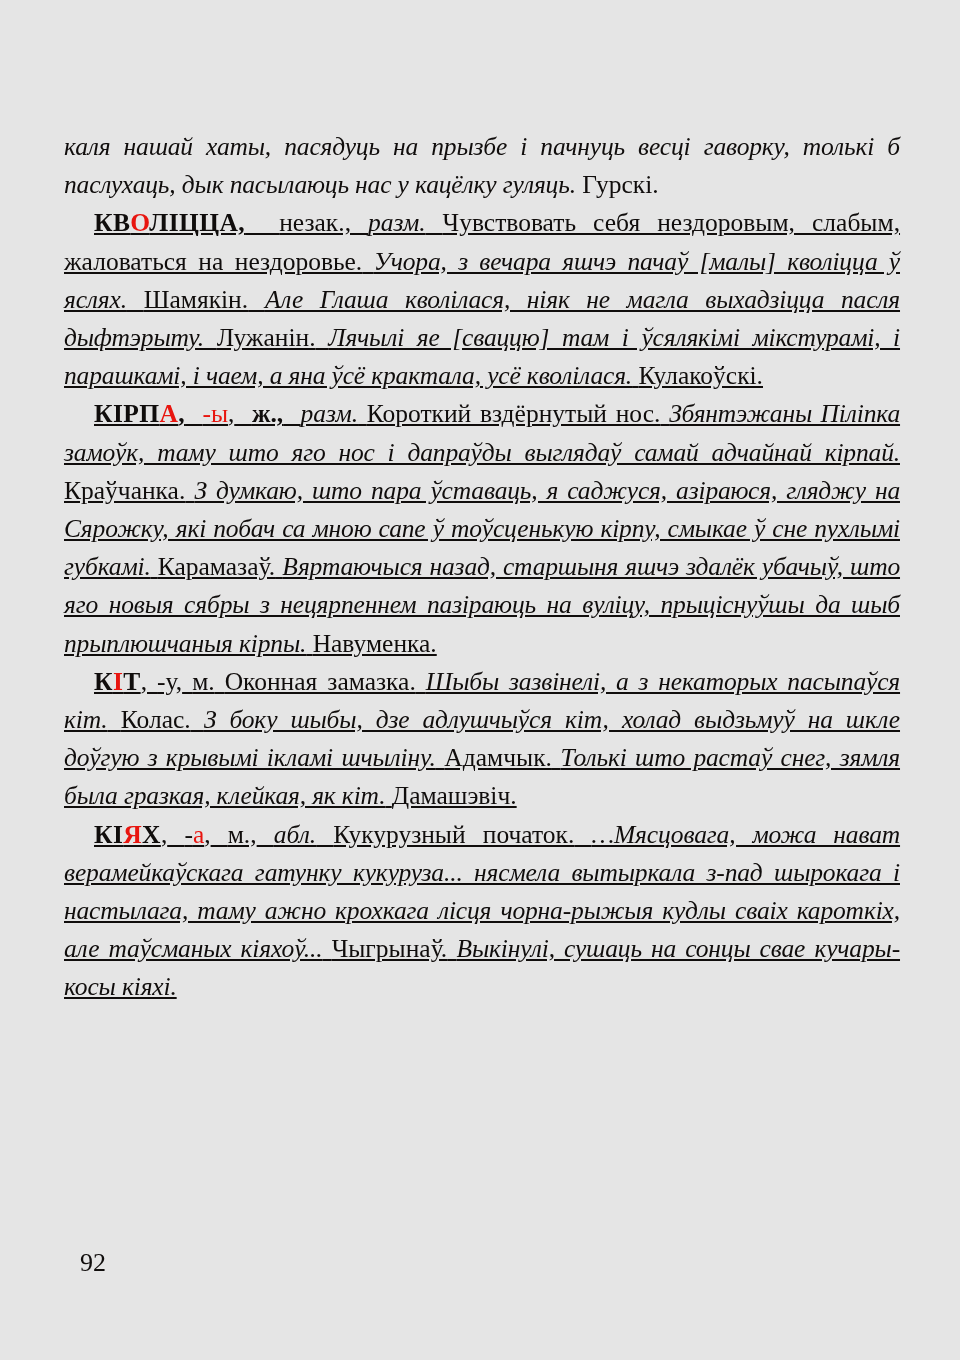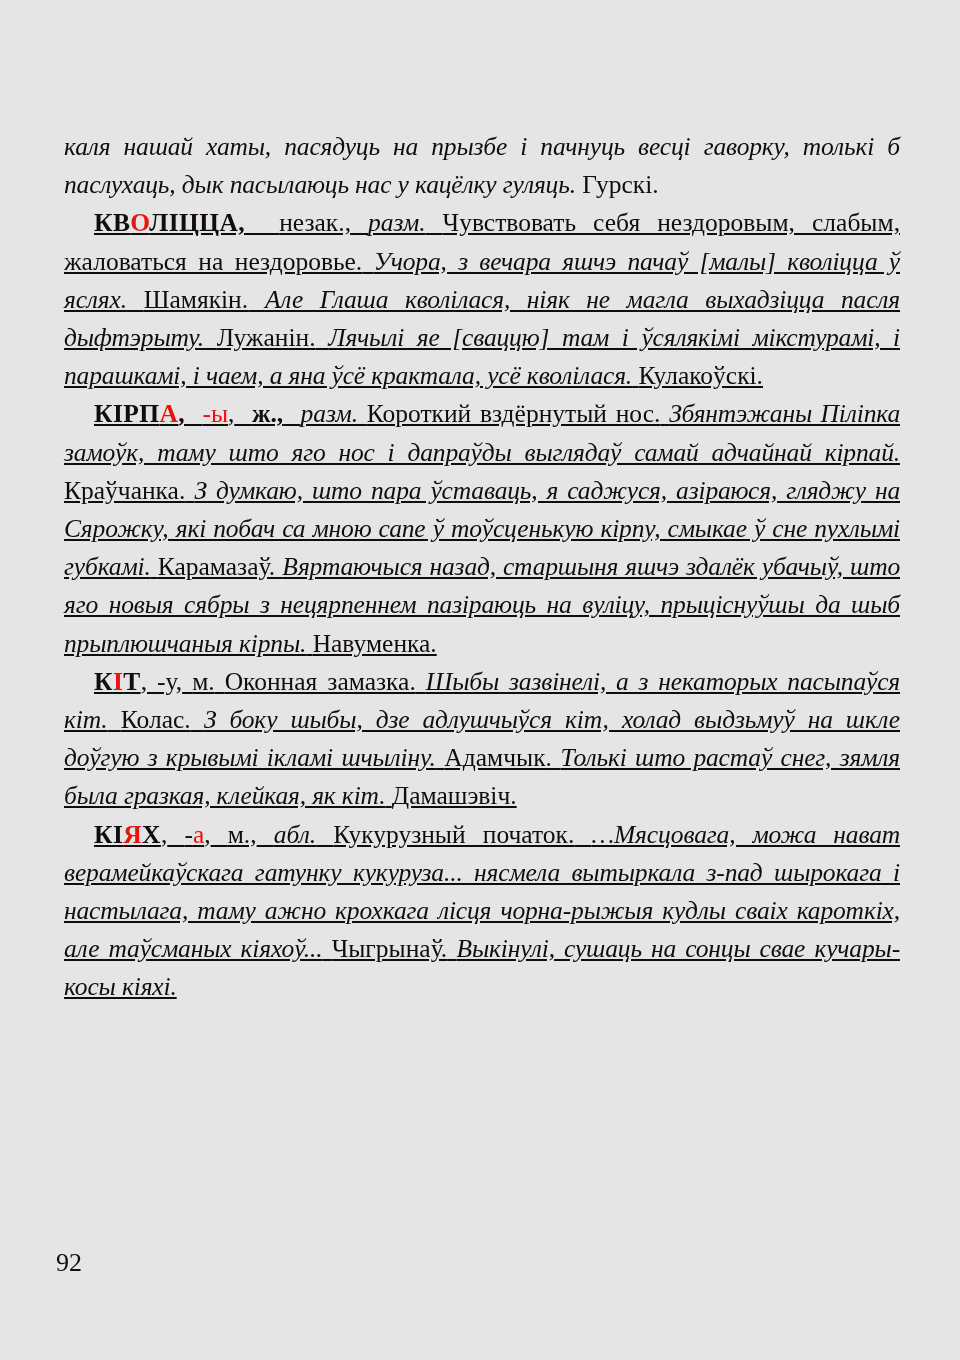--- a/index.html
+++ b/index.html
@@ -76,21 +76,21 @@
     font-stretch: condensed;
     letter-spacing: -0.15px;
   }
   
   .auth {
     font-family: "Liberation Serif", "DejaVu Serif", serif;
     font-style: normal;
   }
   .folio {
     position: absolute;
-    left: 56px;
+    left: 80px;
     top: 1248px;
     font-family: "Liberation Serif", "DejaVu Serif", serif;
     font-size: 26px;
     color: #100d0c;
   }
 </style>
 </head>
 <body>
 
 <div class="page">

